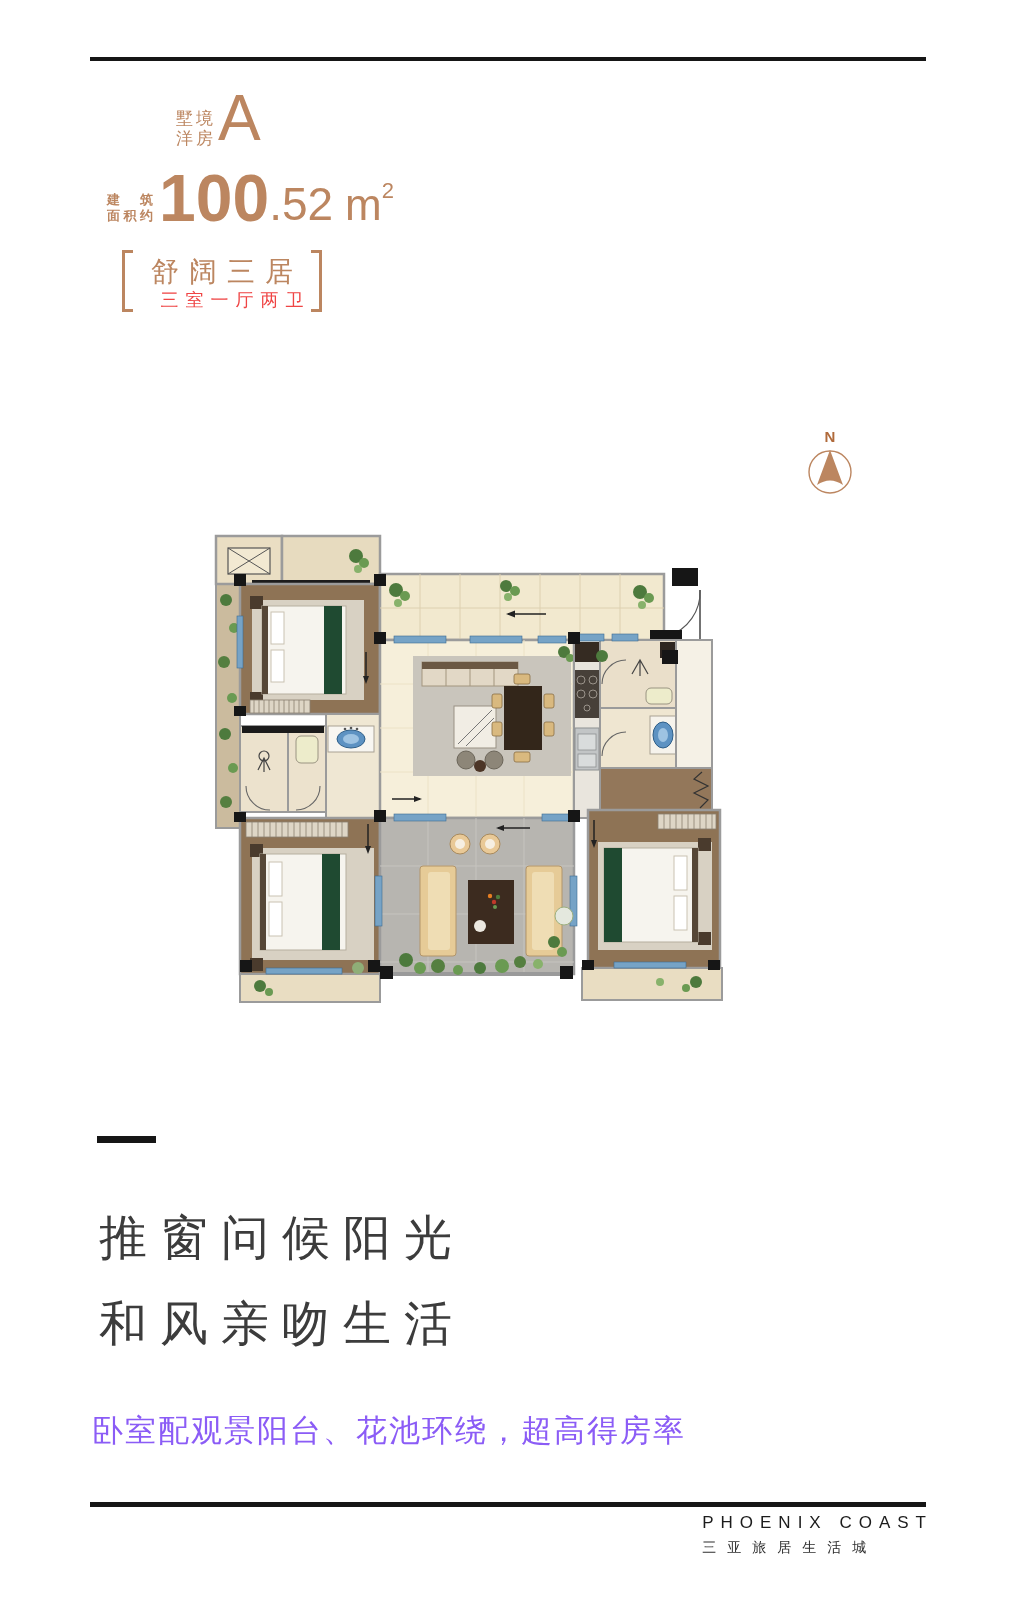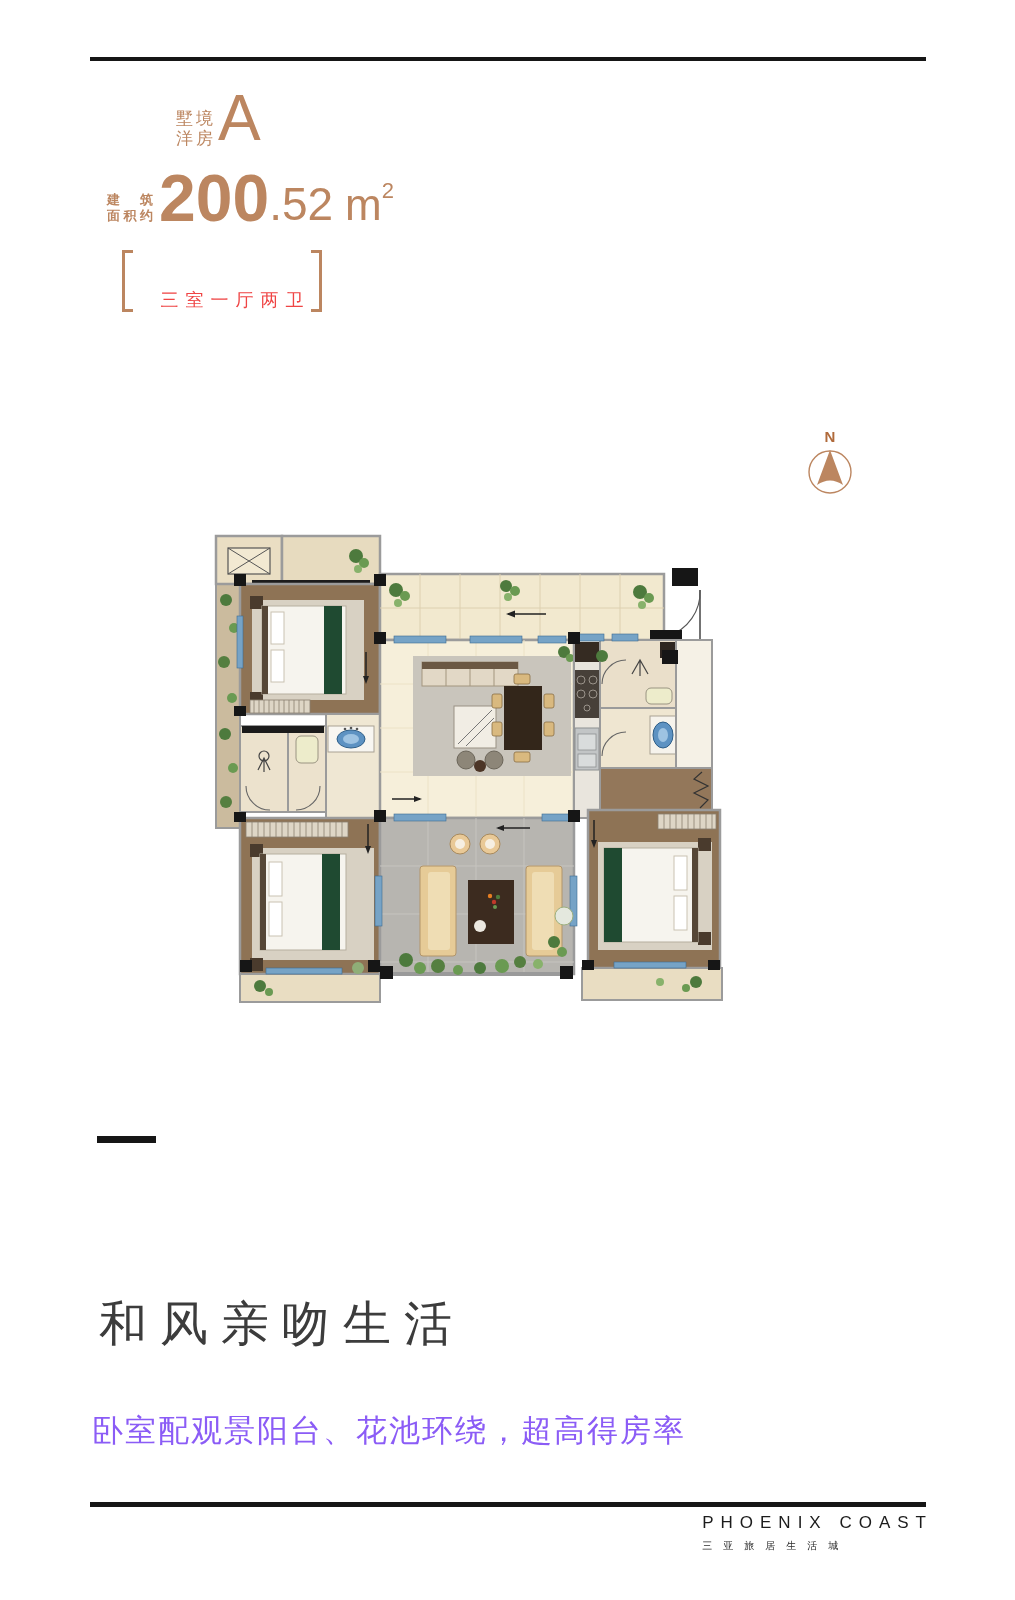--- a/index.html
+++ b/index.html
@@ -35,49 +35,50 @@
   .dash{position:absolute;left:97px;top:1136px;width:59px;height:7px;background:#161616;}
   .headline{position:absolute;left:99px;color:#3c3c3c;font-size:48px;letter-spacing:13px;
             line-height:52px;white-space:nowrap;}
   .headline-1{top:1212px;}
   .headline-2{top:1298px;}
   .highlight{position:absolute;left:92px;top:1410px;font-size:31px;letter-spacing:2px;
              color:#8b5cf6;white-space:nowrap;}
 
   .footer{position:absolute;right:89px;top:1513px;display:flex;flex-direction:column;}
   .brand-en{font-size:17px;letter-spacing:7px;margin-right:-7px;color:#1c1c1c;}
-  .brand-cn{font-size:10px;letter-spacing:11px;margin-right:-11px;margin-top:6px;color:#2e2e2e;}
+  .brand-cn{font-size:14px;letter-spacing:11px;margin-right:-11px;margin-top:6px;color:#2e2e2e;}
 </style>
 </head>
 <body>
 
 <div class="page">
 
   <div class="rule rule-top"></div>
 
   <div class="unit-label">
     <div>墅境</div>
     <div>洋房</div>
   </div>
   <div class="unit-letter">A</div>
 
   <div class="area-row">
     <div class="area-prefix">
       <span>建 筑</span>
       <span>面积约</span>
     </div>
-    <div class="area-int">200</div>
+    <div class="area-int">100</div>
     <div class="area-dec">.52</div>
     <div class="area-unit">m</div>
     <div class="area-sup">2</div>
   </div>
 
   <div class="tag-box">
     <div class="bracket bracket-l"></div>
     <div class="bracket bracket-r"></div>
+    <div class="tag-main">舒阔三居</div>
     <div class="tag-sub">三室一厅两卫</div>
   </div>
 
   <div class="compass">
     <svg width="80" height="74" viewBox="0 0 80 74">
       <text x="40" y="16" text-anchor="middle" font-size="15" font-weight="bold" fill="#b06a3b">N</text>
       <circle cx="40" cy="46" r="21" fill="none" stroke="#bc8660" stroke-width="1.4"></circle>
       <path d="M40,24 L53,59 Q40,50 27,59 Z" fill="#bc8660"></path>
     </svg>
   </div>
@@ -344,20 +345,21 @@
       <circle cx="346" cy="426" r="6" fill="#4d7a3d"></circle>
           <circle cx="354" cy="436" r="5" fill="#6a9a52"></circle>
       <circle cx="356" cy="400" r="9" fill="#e4e8de" stroke="#9db07f" stroke-width="1"></circle>
       <circle cx="150" cy="452" r="6" fill="#8fae77"></circle>
       <circle cx="394" cy="140" r="6" fill="#4d7a3d"></circle>
     </g>
   </svg>
   </div>
 
   <div class="dash"></div>
+  <div class="headline headline-1">推窗问候阳光</div>
   <div class="headline headline-2">和风亲吻生活</div>
   <div class="highlight">卧室配观景阳台、花池环绕，超高得房率</div>
 
   <div class="rule rule-bottom"></div>
   <div class="footer">
     <div class="brand-en">PHOENIX COAST</div>
     <div class="brand-cn">三亚旅居生活城</div>
   </div>
 
 </div>

